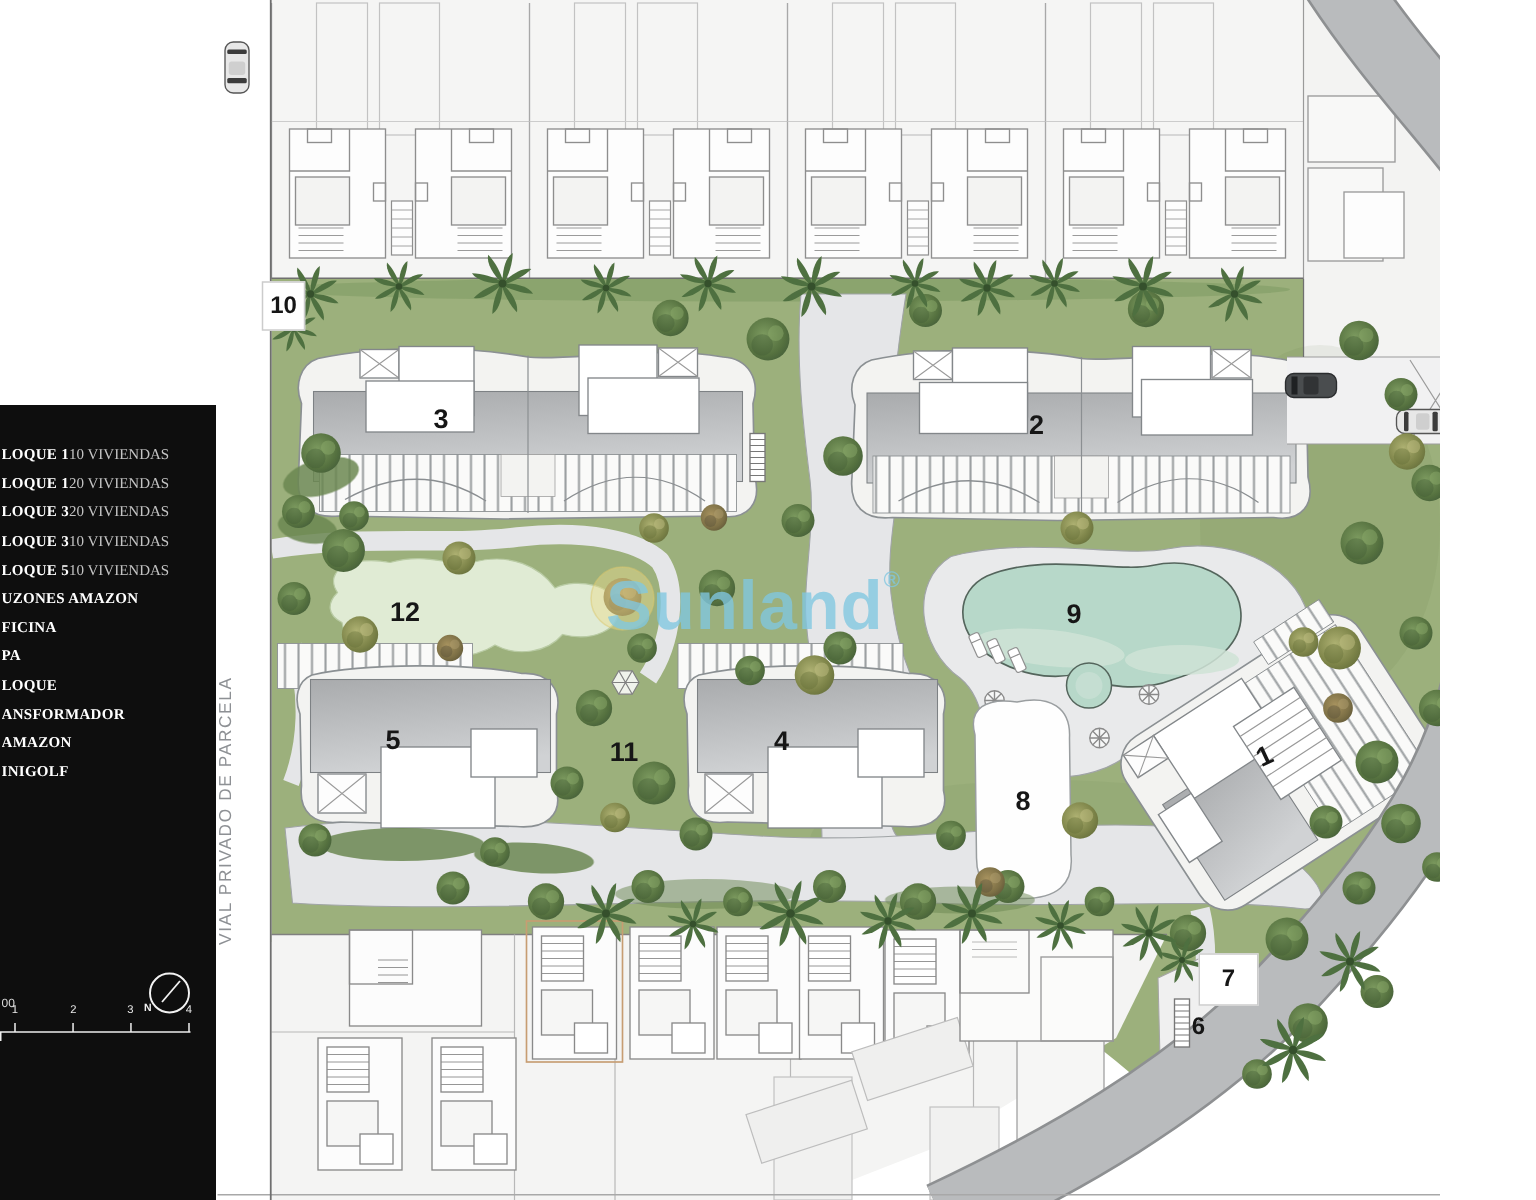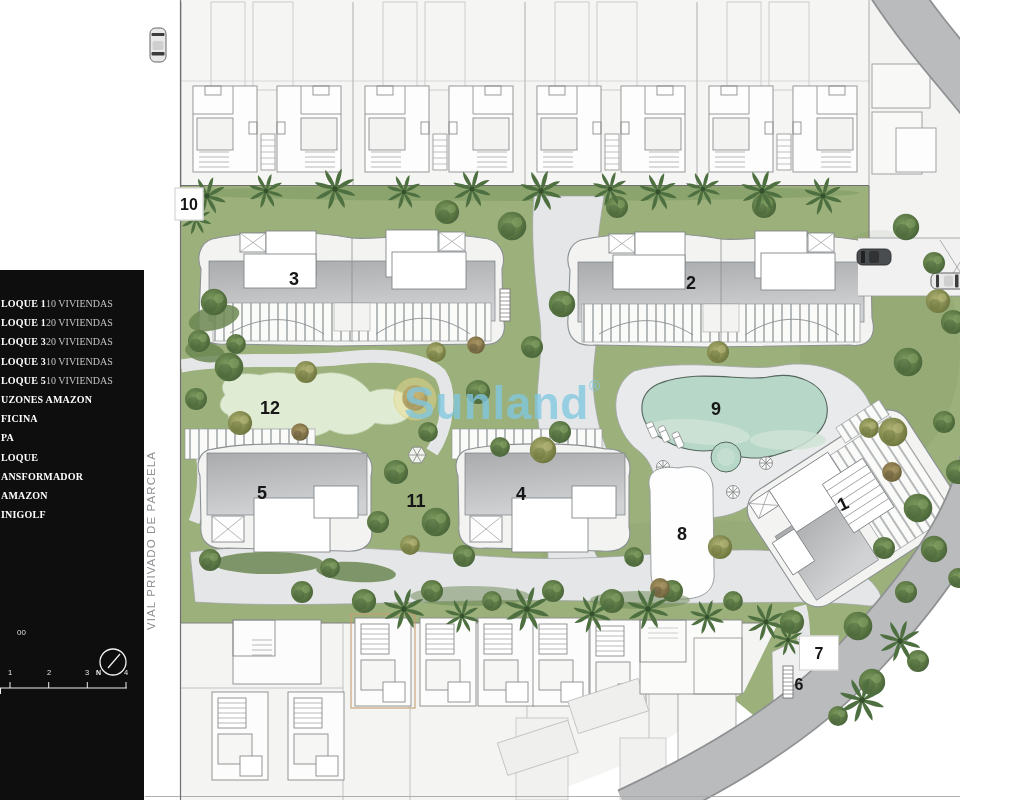--- a/index.html
+++ b/index.html
@@ -21,21 +21,21 @@
         writing-mode:vertical-rl;transform:rotate(180deg);font-size:11.5px;color:#8d9094;
         letter-spacing:1.1px;text-align:center;}
   
   .legend{position:absolute;left:0;top:270px;width:144px;height:530px;background:#0e0e0e;
           color:#fff;z-index:30;overflow:hidden;}
   .lg-rows{position:absolute;top:24px;left:1px;right:0;}
   .lg-row{height:19.2px;display:flex;align-items:center;font-size:10px;white-space:nowrap;
           overflow:hidden;font-family:Liberation Serif, serif;}
   .lg-key{font-weight:bold;letter-spacing:.2px;min-width:37px;}
   .lg-val{color:#c4c4c4;}
-  .scale00{position:absolute;left:1px;top:358px;font-size:8px;color:#ddd;margin-left:16px;}
+  .scale00{position:absolute;left:1px;top:394px;font-size:8px;color:#ddd;}
   .nlab{position:absolute;left:96px;top:399px;font-size:7px;font-weight:bold;color:#f0f0f0;}
   .tick{position:absolute;top:398px;width:10px;text-align:center;font-size:7.5px;color:#e8e8e8;}
   .legend svg{position:absolute;}
 </style>
 </head>
 <body>
 
 <div class="stage">
 
 <svg width="1024" height="800" viewBox="0 0 1024 800">

